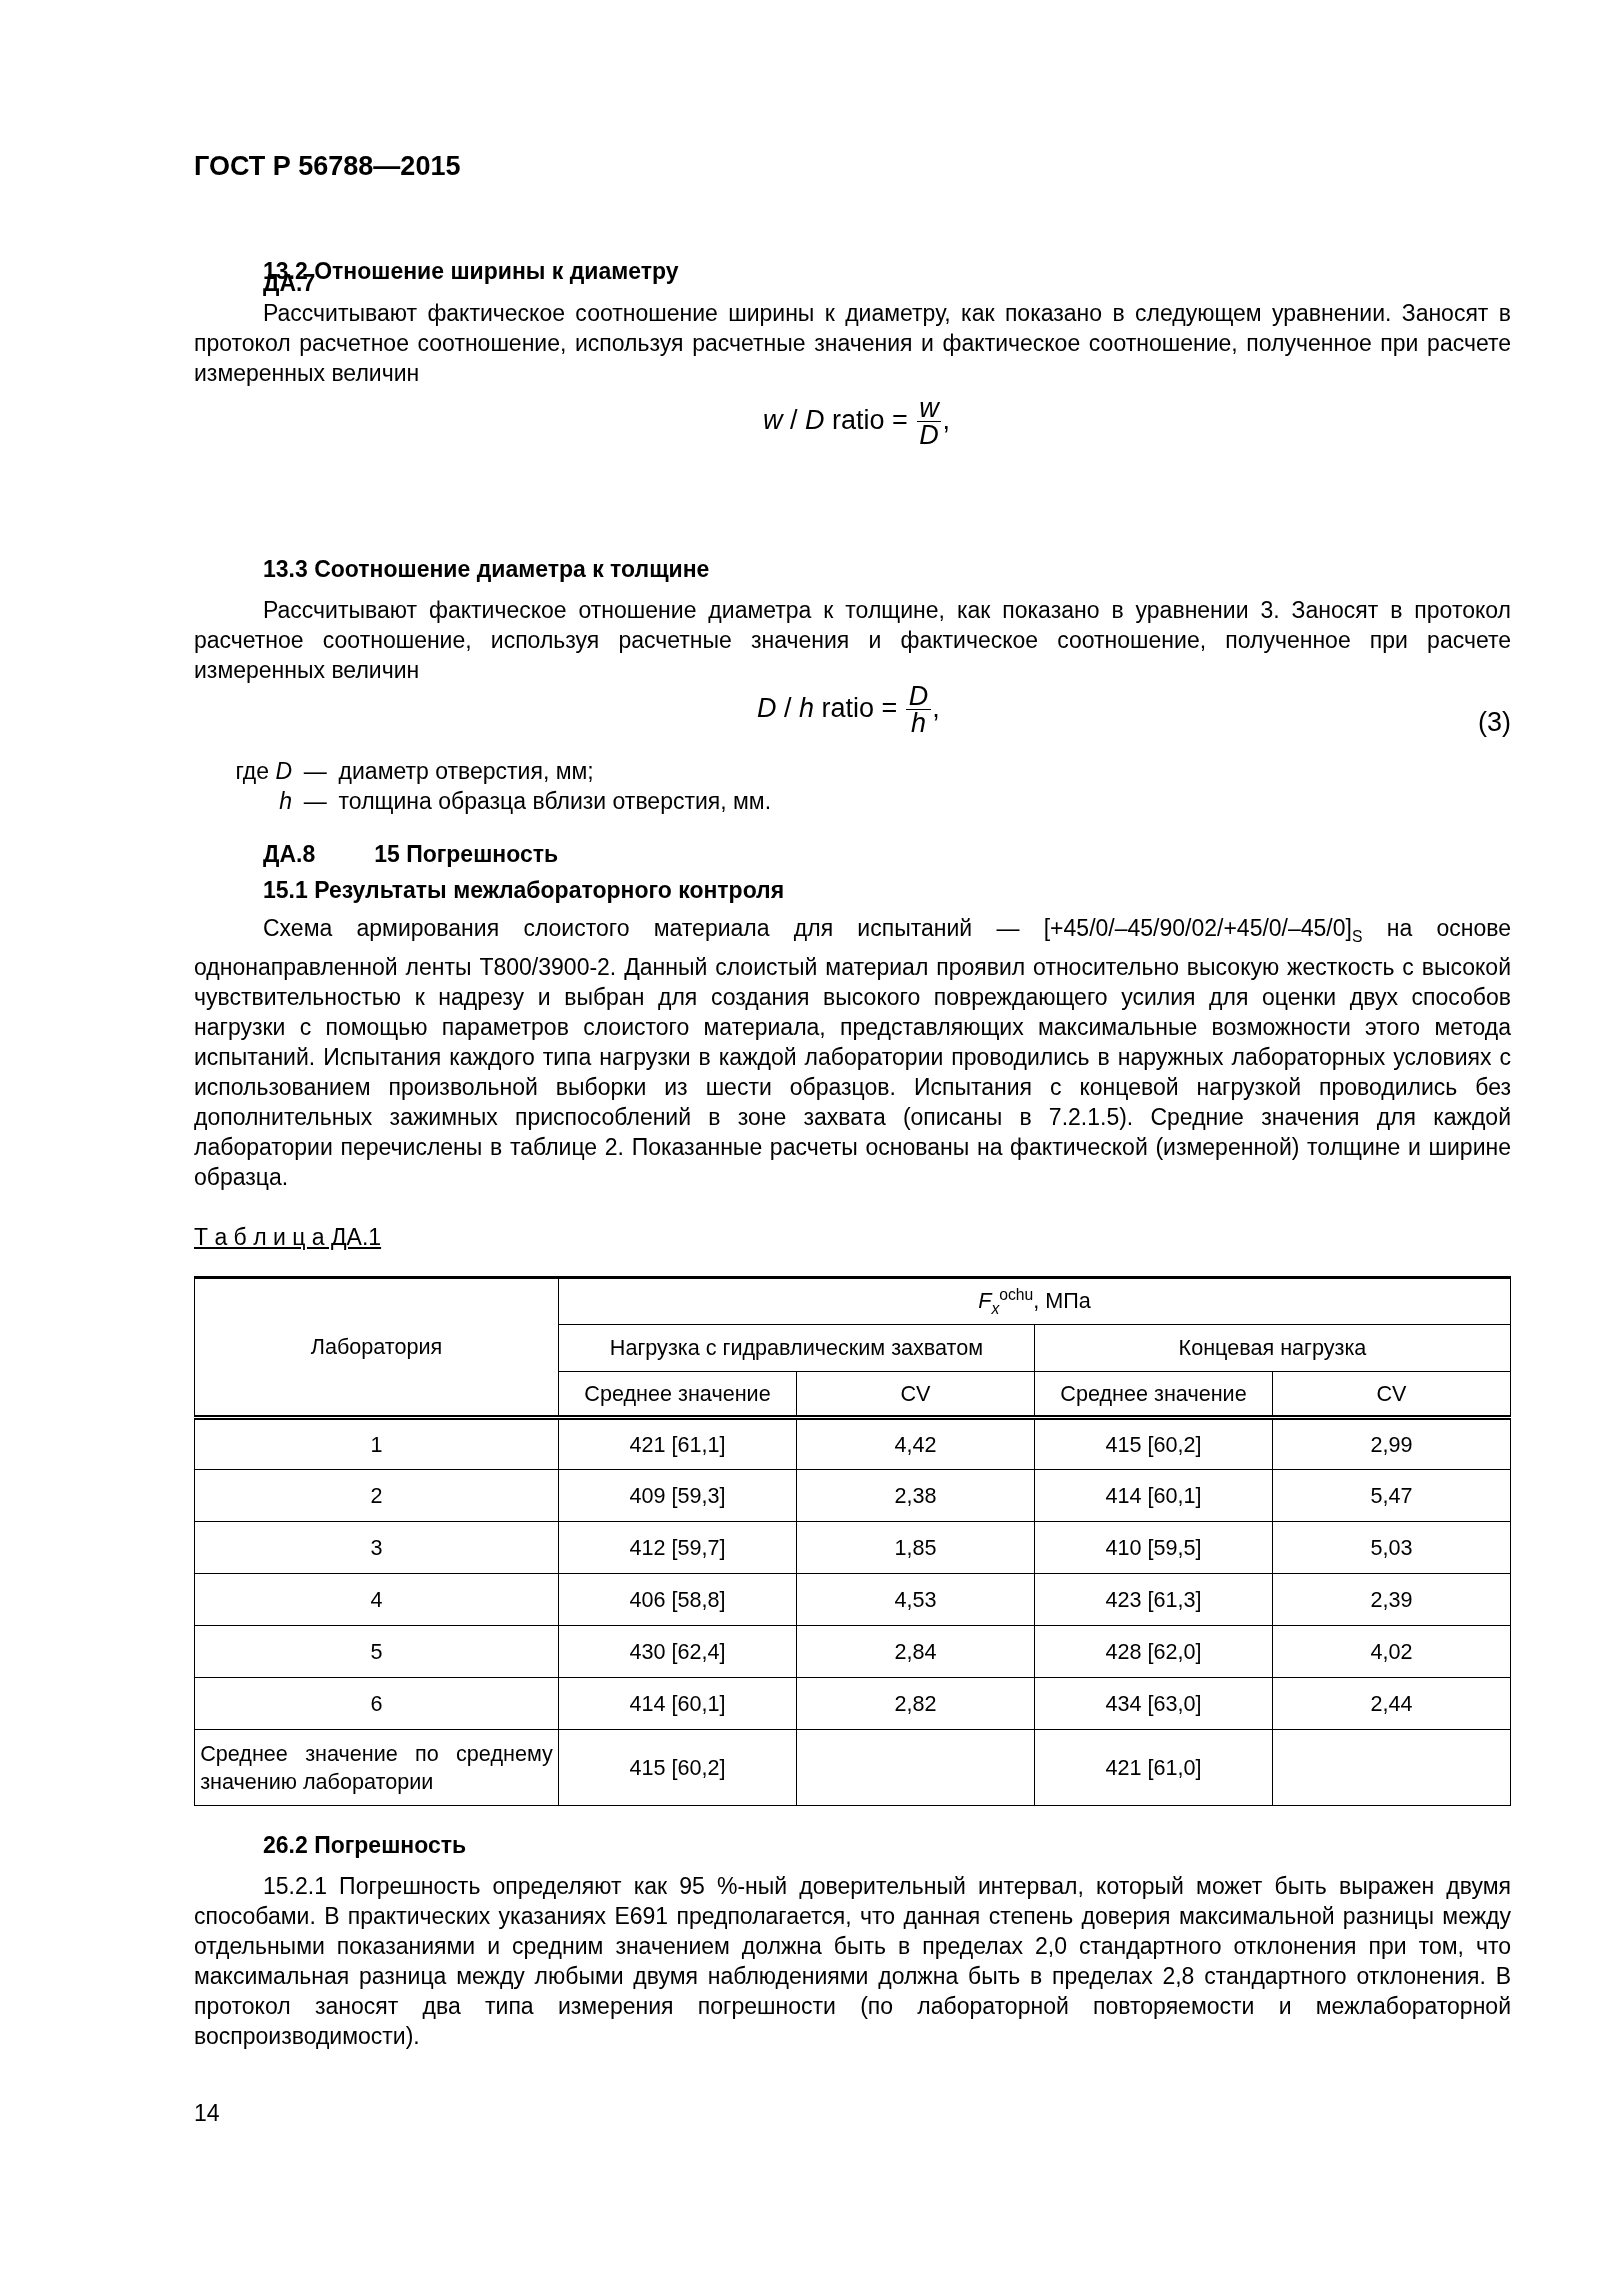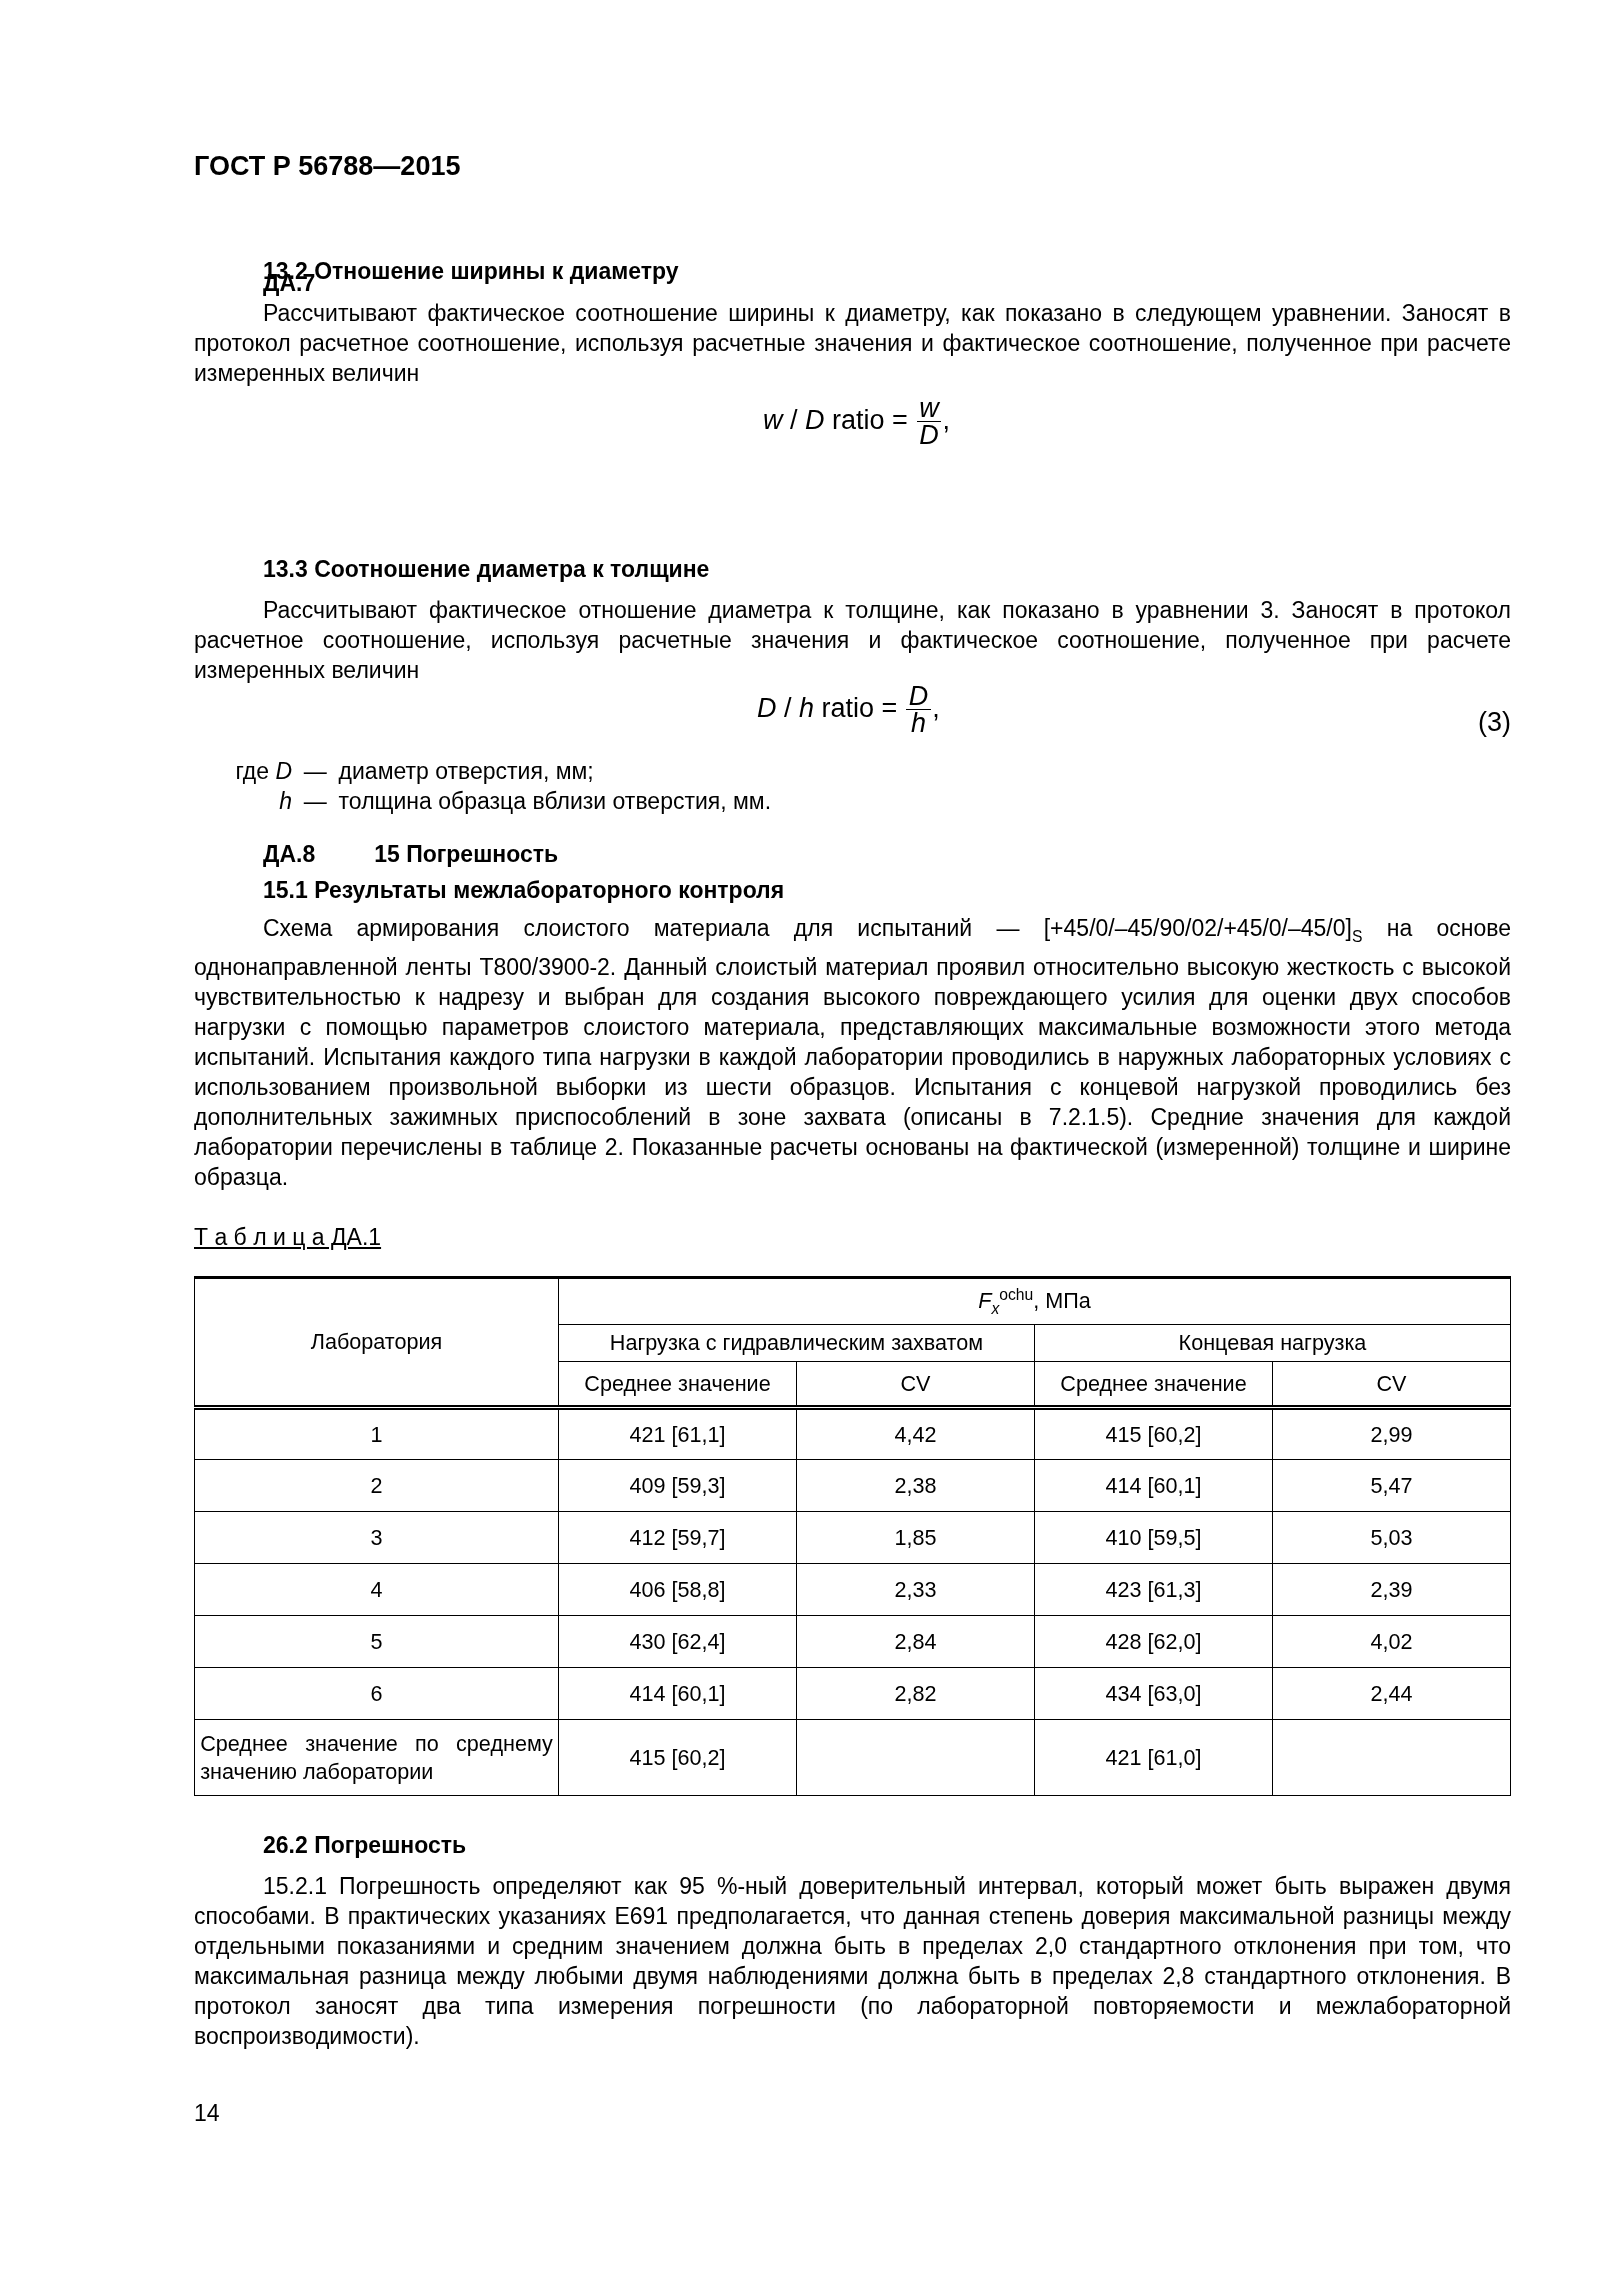--- a/index.html
+++ b/index.html
@@ -80,21 +80,21 @@
         <col style="width:238px">
         <col style="width:238px">
         <col style="width:238px">
         <col style="width:238px">
       </colgroup>
     <tbody>
         <tr class="thick-top" style="height:47px;">
       <td rowspan="3">Лаборатория</td>
       <td colspan="4"><span class="i">F</span><sub class="i">x</sub><sup>ochu</sup><span>, МПа</span></td>
     </tr>
-    <tr style="height:37px;">
+    <tr style="height:47px;">
       <td colspan="2">Нагрузка с гидравлическим захватом</td>
       <td colspan="2">Концевая нагрузка</td>
     </tr>
     <tr style="height:46px;">
       <td>Среднее значение</td>
       <td>CV</td>
       <td>Среднее значение</td>
       <td>CV</td>
     </tr>
     <tr class="sep" style="height:52px;">
@@ -114,21 +114,21 @@
     <tr style="height:52px;">
       <td>3</td>
           <td>412 [59,7]</td>
           <td>1,85</td>
           <td>410 [59,5]</td>
           <td>5,03</td>
     </tr>
     <tr style="height:52px;">
       <td>4</td>
           <td>406 [58,8]</td>
-          <td>2,33</td>
+          <td>4,53</td>
           <td>423 [61,3]</td>
           <td>2,39</td>
     </tr>
     <tr style="height:52px;">
       <td>5</td>
           <td>430 [62,4]</td>
           <td>2,84</td>
           <td>428 [62,0]</td>
           <td>4,02</td>
     </tr>

